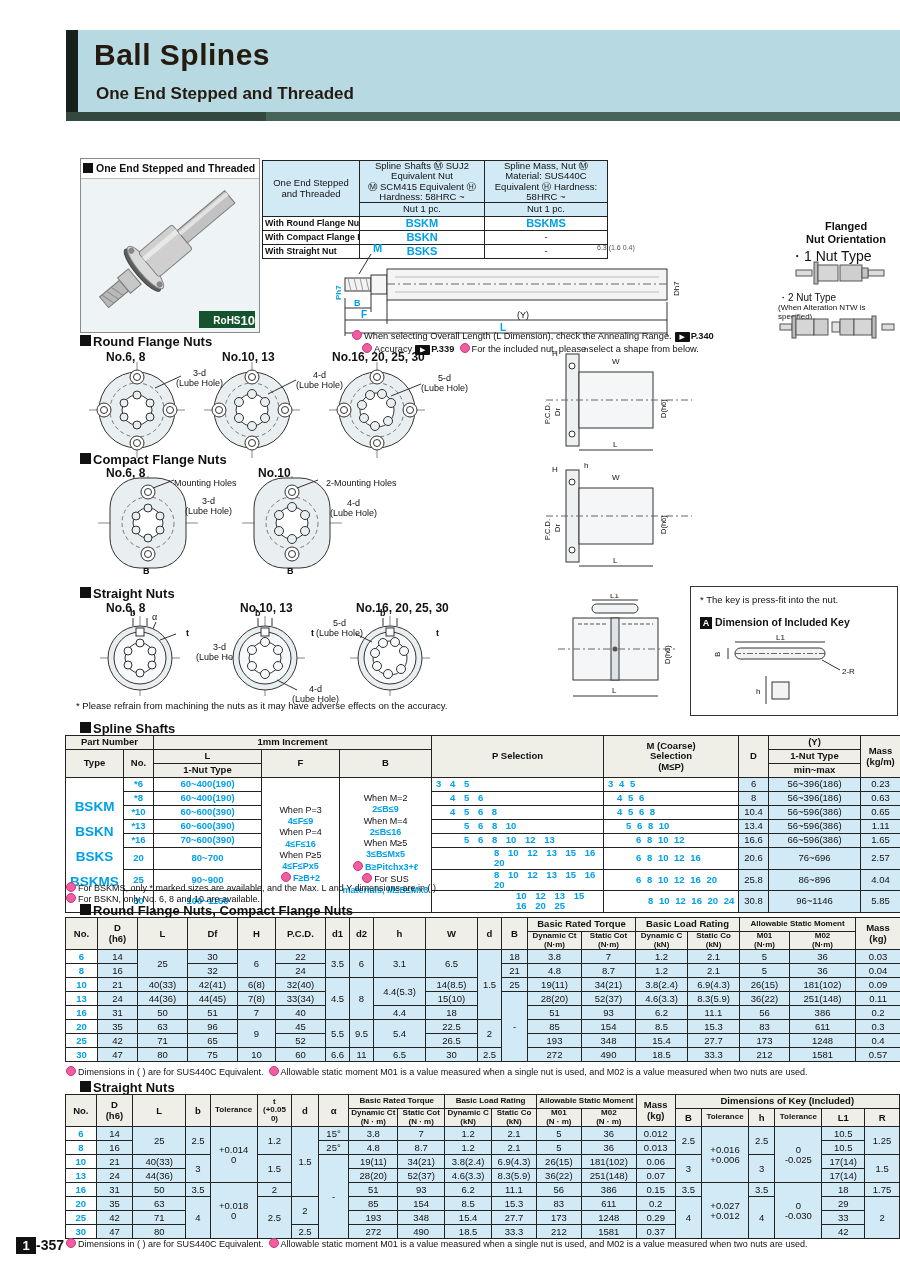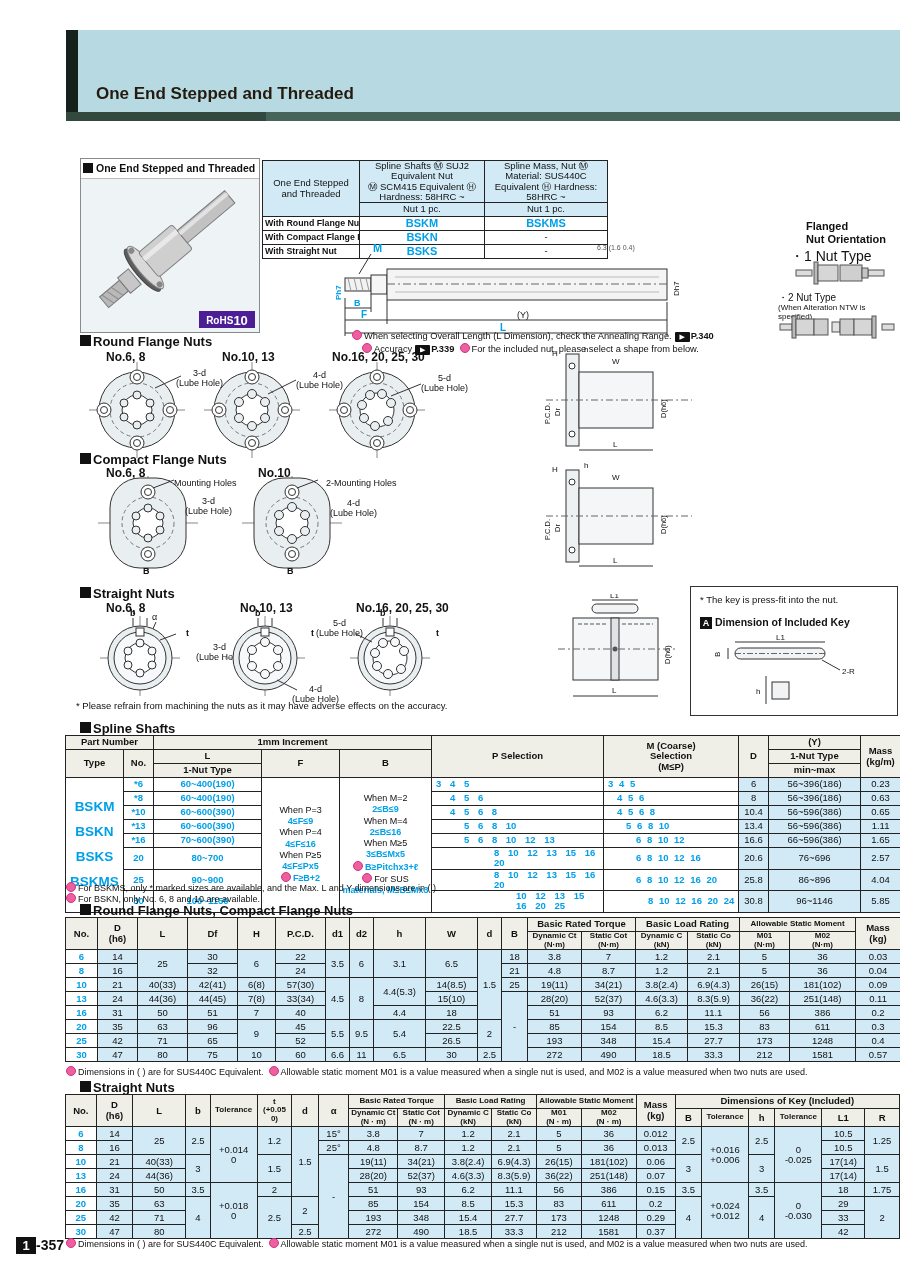--- a/index.html
+++ b/index.html
@@ -9,21 +9,21 @@
   .banner{position:absolute;left:78px;top:30px;width:822px;height:82px;background:#b7dae2}
   .darkstrip{position:absolute;left:66px;top:30px;width:12px;height:82px;background:#17211c}
   .rule{position:absolute;left:66px;top:112px;width:834px;height:9px;background:#46645a}
   .ruledark{position:absolute;left:66px;top:112px;width:200px;height:9px;background:#33493f}
   .title{position:absolute;left:94px;top:38px;font-size:30px;font-weight:bold;color:#241a10;letter-spacing:.5px}
   .subtitle{position:absolute;left:96px;top:84px;font-size:17px;font-weight:bold;color:#241a10}
   
   .photobox{position:absolute;left:80px;top:158px;width:178px;height:173px;border:1px solid #8a8a8a;background:#eef3f6}
   .photohead{position:absolute;left:0;top:0;width:178px;height:19px;background:#fff;border-bottom:1px solid #bbb;font-size:10.5px;font-weight:bold;line-height:19px;white-space:nowrap}
   .sq::before{content:"";display:inline-block;width:10px;height:10px;background:#111;margin:0 3px -1px 2px}
-  .rohs{position:absolute;right:4px;bottom:4px;width:56px;height:17px;background:#4c1d95;color:#fff;text-align:center}
+  .rohs{position:absolute;right:4px;bottom:4px;width:56px;height:17px;background:#14532d;color:#fff;text-align:right}
   .rohs b{font-size:10px;vertical-align:middle}.rohs span{font-size:13px;font-weight:bold;vertical-align:middle}
   
   table{border-collapse:collapse;table-layout:fixed;position:absolute;background:#fff}
   td,th{border:1px solid #222;font-size:9.5px;text-align:center;padding:0 1px;height:13px;line-height:1.08;white-space:pre-line;overflow:hidden;font-weight:normal;background:#d2eaf6}
   th{background:#efefe8;font-weight:bold}
   td.w{background:#fff}
   td.no{background:#fff;color:#00a0e9;font-weight:bold}
   td.bl{color:#00a0e9;font-weight:bold;background:#fff}
   .bl{color:#00a0e9;font-weight:bold}
   td.type{background:#fff;color:#00a0e9;font-weight:bold;font-size:13.5px;line-height:1.85;vertical-align:middle}
@@ -57,20 +57,21 @@
 </style>
 </head>
 <body>
 
 <div class="page">
 
   <div class="darkstrip"></div>
   <div class="banner"></div>
   <div class="rule"></div>
   <div class="ruledark"></div>
+  <div class="title">Ball Splines</div>
   <div class="subtitle">One End Stepped and Threaded</div>
 
   <div class="photobox">
     <div class="photohead sq">One End Stepped and Threaded</div>
     <svg width="176" height="130" style="left:1px;top:22px">
       <g transform="rotate(-40 88 66)">
         <rect x="2" y="59" width="26" height="14" fill="#b9b9b9" stroke="#777"></rect>
         <line x1="5" y1="59" x2="9" y2="73" stroke="#8d8d8d"></line>
           <line x1="11" y1="59" x2="15" y2="73" stroke="#8d8d8d"></line>
           <line x1="17" y1="59" x2="21" y2="73" stroke="#8d8d8d"></line>
@@ -148,21 +149,21 @@
     <line x1="10" y1="80" x2="52" y2="80" stroke="#333"></line>
     <text x="26" y="78" font-size="10" font-weight="bold" fill="#00a0e9">F</text>
     <line x1="52" y1="80" x2="332" y2="80" stroke="#333"></line>
     <text x="182" y="78" font-size="9" fill="#111">(Y)</text>
     <line x1="10" y1="93" x2="332" y2="93" stroke="#333"></line>
     <text x="165" y="91" font-size="10" font-weight="bold" fill="#00a0e9">L</text>
     <text x="6" y="60" font-size="8" font-weight="bold" fill="#00a0e9" transform="rotate(-90 6 60)">Ph7</text>
     <text x="344" y="56" font-size="8" fill="#111" transform="rotate(-90 344 56)">Dh7</text>
   </svg>
 
-  <div class="dlab b" style="left:806px;top:220px;font-size:11px;text-align:left">Flanged
+  <div class="dlab b" style="left:806px;top:220px;font-size:11px;text-align:center">Flanged
 Nut Orientation</div>
   <div class="dlab" style="left:790px;top:248px;font-size:14px">・1 Nut Type</div>
   <svg style="left:790px;top:258px" width="100" height="30">
     <rect x="6" y="12" width="16" height="6" fill="#ddd" stroke="#555"></rect>
       <rect x="78" y="12" width="16" height="6" fill="#ddd" stroke="#555"></rect>
     <rect x="24" y="4" width="4" height="22" fill="#bbb" stroke="#555"></rect>
     <rect x="28" y="7" width="20" height="16" fill="#d6d6d6" stroke="#555"></rect>
     <rect x="50" y="7" width="22" height="16" fill="#cfcfcf" stroke="#555"></rect>
     <rect x="72" y="10" width="6" height="10" fill="#c4c4c4" stroke="#555"></rect>
   </svg>
@@ -677,21 +678,21 @@
           <td>5</td>
           <td>36</td>
           <td>0.04</td>
         </tr>
         <tr>
           <td class="no">10</td>
           <td>21</td>
           <td>40(33)</td>
           <td>42(41)</td>
           <td>6(8)</td>
-          <td>57(30)</td>
+          <td>32(40)</td>
           <td rowspan="3">4.5</td>
           <td rowspan="3">8</td>
           <td rowspan="2">4.4(5.3)</td>
           <td>14(8.5)</td>
           <td>25</td>
           <td>19(11)</td>
           <td>34(21)</td>
           <td>3.8(2.4)</td>
           <td>6.9(4.3)</td>
           <td>26(15)</td>
@@ -941,21 +942,21 @@
 0</td>
           <td>2</td>
           <td>51</td>
           <td>93</td>
           <td>6.2</td>
           <td>11.1</td>
           <td>56</td>
           <td>386</td>
           <td>0.15</td>
           <td>3.5</td>
-          <td rowspan="4">+0.024
+          <td rowspan="4">+0.027
 +0.012</td>
           <td>3.5</td>
           <td rowspan="4">0
 -0.030</td>
           <td>18</td>
           <td>1.75</td>
         </tr>
         <tr>
           <td class="no">20</td>
           <td>35</td>

